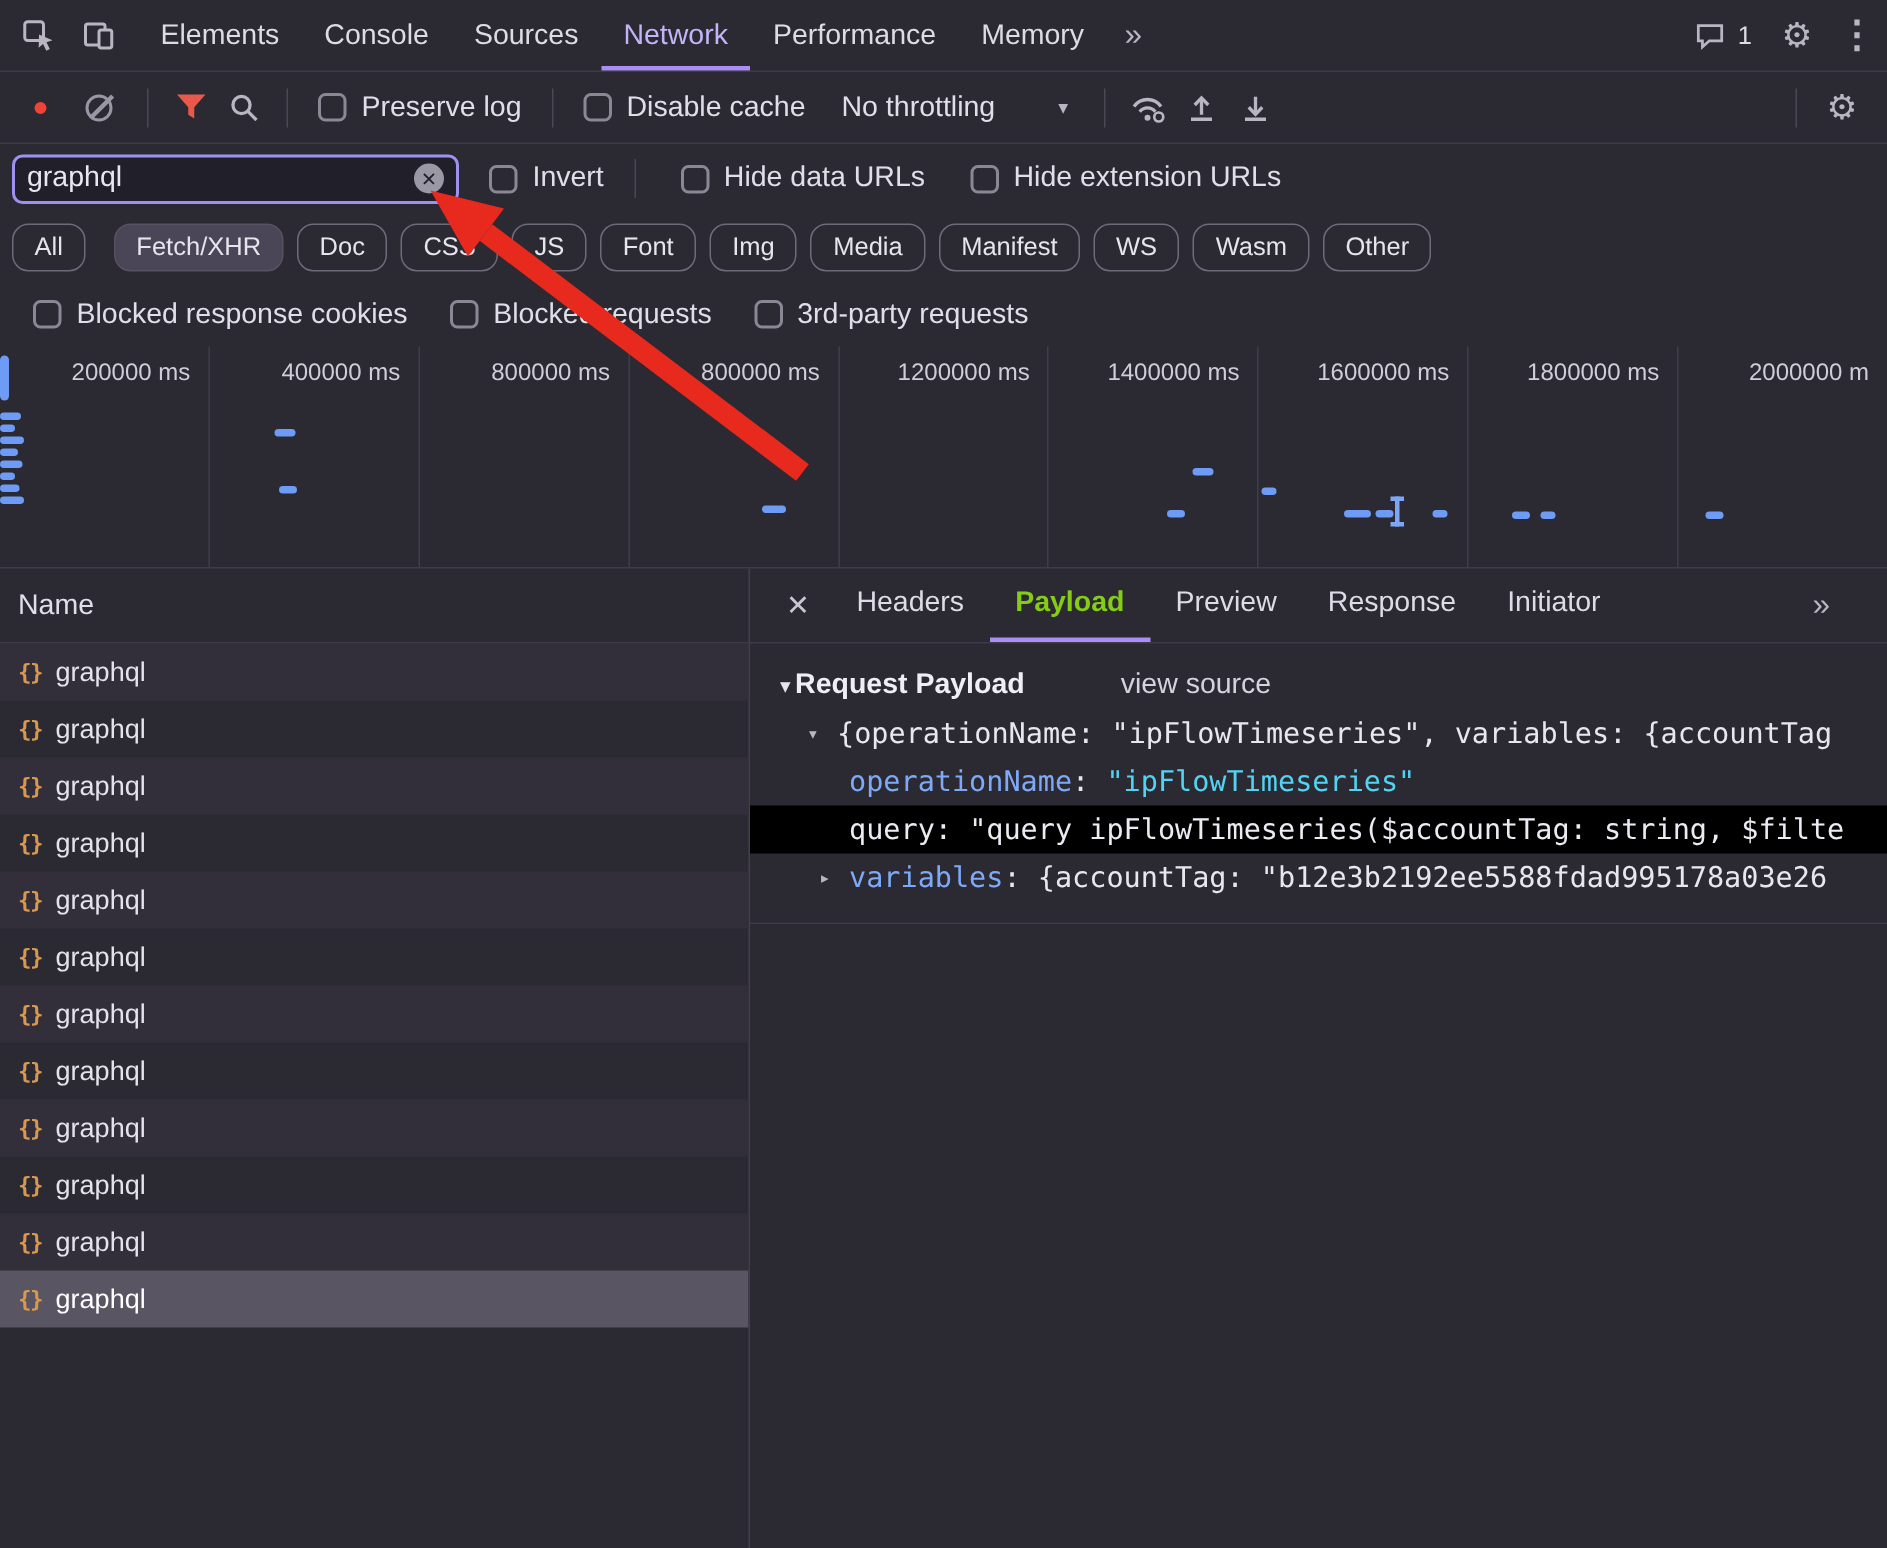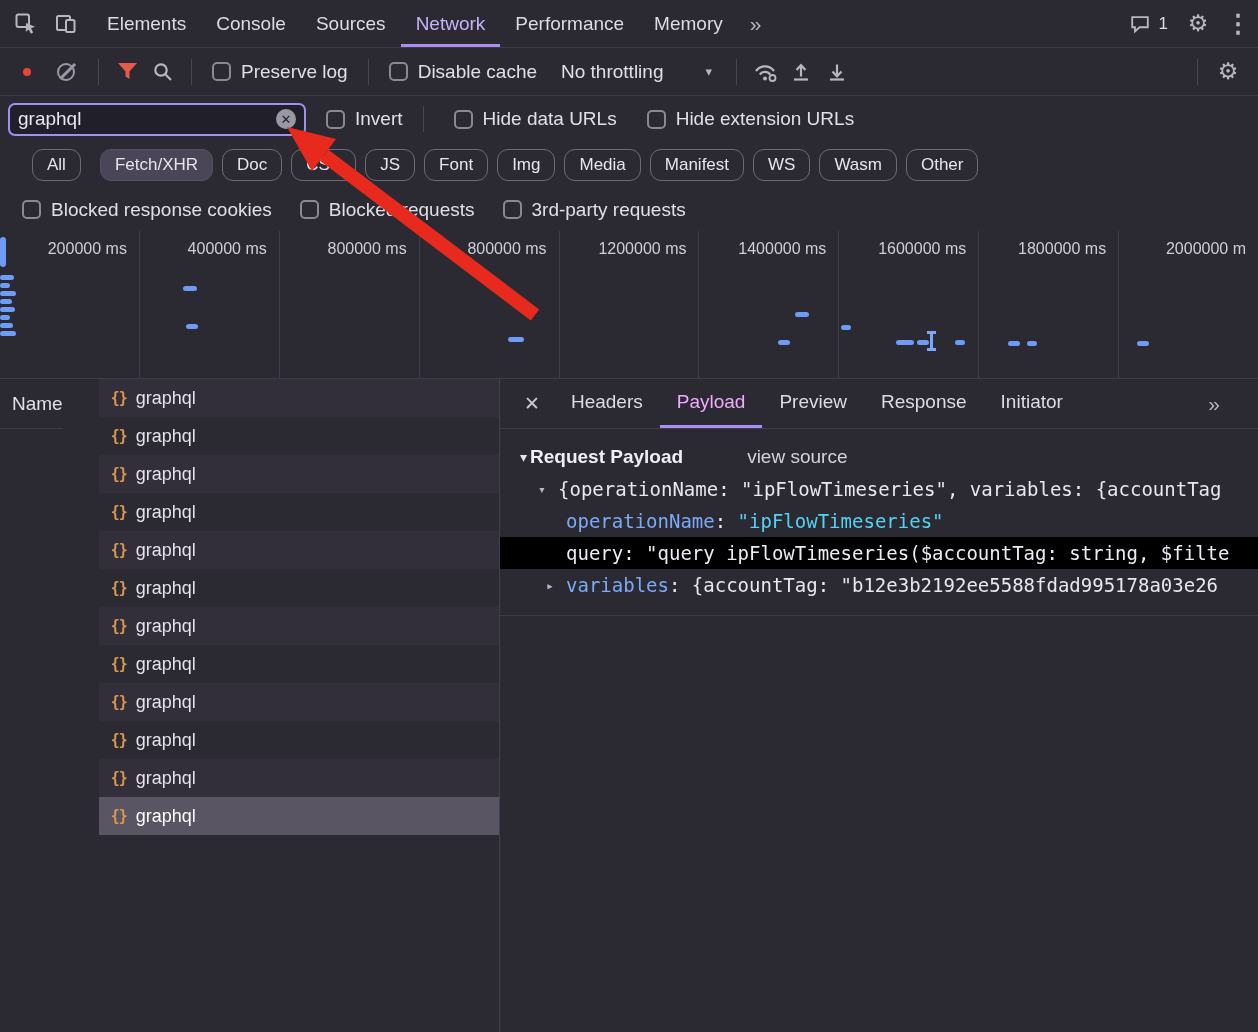--- a/index.html
+++ b/index.html
@@ -43,52 +43,52 @@
                   font-family:"Liberation Sans", sans-serif; padding:0; }
   .clear-btn { width:20px; height:20px; border-radius:50%; background:#9b98a6; color:#211f29; font-size:13px;
                display:flex; align-items:center; justify-content:center; flex:none; }
   .filter-row .check-group { margin-left:20px;text-align:right; }
 
   
   .pills-row { height:46px; display:flex; align-items:center; padding:0 8px; gap:9px; }
   .pill { height:32px; display:flex; align-items:center; padding:0 14px; border:1px solid #6e6a79; border-radius:11px;
           font-size:17px; color:#e6e4ec; background:transparent; white-space:nowrap; }
   .pill.selected { background:#4a4557; border-color:#57525f; }
-  .pill.first-group { margin-right:10px;margin-left:24px; }
+  .pill.first-group { margin-right:10px; }
 
   
   .extra-row { height:43px; display:flex; align-items:center; padding:0 12px; gap:8px; }
 
   
   .timeline { position:relative; height:148px; border-bottom:1px solid #3f3b48; display:flex; }
   .tl-col { flex:1; border-left:1px solid #403c4a; padding-top:9px; min-width:0; }
   .tl-col:first-child { border-left:none; }
   .tl-label { display:block; text-align:right; padding-right:12px; font-size:16px; color:#d0cdd8; white-space:nowrap; overflow:hidden; }
   .mark { position:absolute; height:5px; border-radius:2.5px; background:#6d9bf5; }
   .tl-pill { position:absolute; left:0; top:6px; width:6px; height:30px; border-radius:3px; background:#6d9bf5; }
   .ibeam { position:absolute; width:3px; height:20px; background:#7ea6f7; }
   .ibeam::before, .ibeam::after { content:""; position:absolute; left:-3px; width:9px; height:3px; background:#7ea6f7; }
   .ibeam::before { top:0; } .ibeam::after { bottom:0; }
 
   
   .main { display:flex; height:653px; }
-  .left-pane { width:500px; flex:none; border-right:1px solid #443f4e; display:flex; flex-direction:row;gap:36px; }
+  .left-pane { width:500px; flex:none; border-right:1px solid #443f4e; display:flex; flex-direction:column; }
   .name-header { height:50px; display:flex; align-items:center; padding-left:12px; font-size:19px; color:#e0dee8;
                  border-bottom:1px solid #3f3b48; }
   .req-rows { flex:1; overflow:hidden; }
   .req-row { height:38px; display:flex; align-items:center; padding-left:12px; gap:9px; font-size:18px; color:#e4e2ea; }
   .req-row:nth-child(odd) { background:#322f3b; }
   .req-row.selected { background:#595563; color:#ffffff; }
   .req-icon { font-family:"DejaVu Sans Mono", monospace; font-size:15px; font-weight:bold; color:#d9984f; letter-spacing:-1px; flex:none; }
 
   .right-pane { flex:1; min-width:0; display:flex; flex-direction:column; }
   .dtabs { height:50px; display:flex; align-items:stretch; border-bottom:1px solid #3f3b48; padding-left:10px; }
   .dtab-close { display:flex; align-items:center; padding:0 14px; color:#c9c6d1; font-size:19px; }
   .dtab { display:flex; align-items:center; padding:0 17px; font-size:19px; color:#dddbe4; border-bottom:3px solid transparent; }
-  .dtab.active { color:#f0abfc; border-bottom-color:#ab8ef5; }
+  .dtab.active { color:#84cc16; border-bottom-color:#ab8ef5;font-weight:bold; }
   .dtabs .more-chevron { margin-left:auto; margin-right:26px; }
 
   
   .payload { padding-top:12px; padding-bottom:14px; border-bottom:1px solid #3f3b48;
              font-family:"DejaVu Sans Mono", monospace; font-size:19px; }
   .pl-title-row { display:flex; align-items:center; height:32px; padding-left:20px; font-family:"Liberation Sans", sans-serif; }
   .pl-tri { font-size:14px; margin-right:3px; color:#e6e4ec; }
   .pl-title { font-weight:bold; font-size:19px; color:#f0eef5; }
   .view-source { margin-left:64px; font-size:19px; color:#d4d2dc; }
   .t-row { height:32px; display:flex; align-items:center; white-space:pre; overflow:hidden; }

